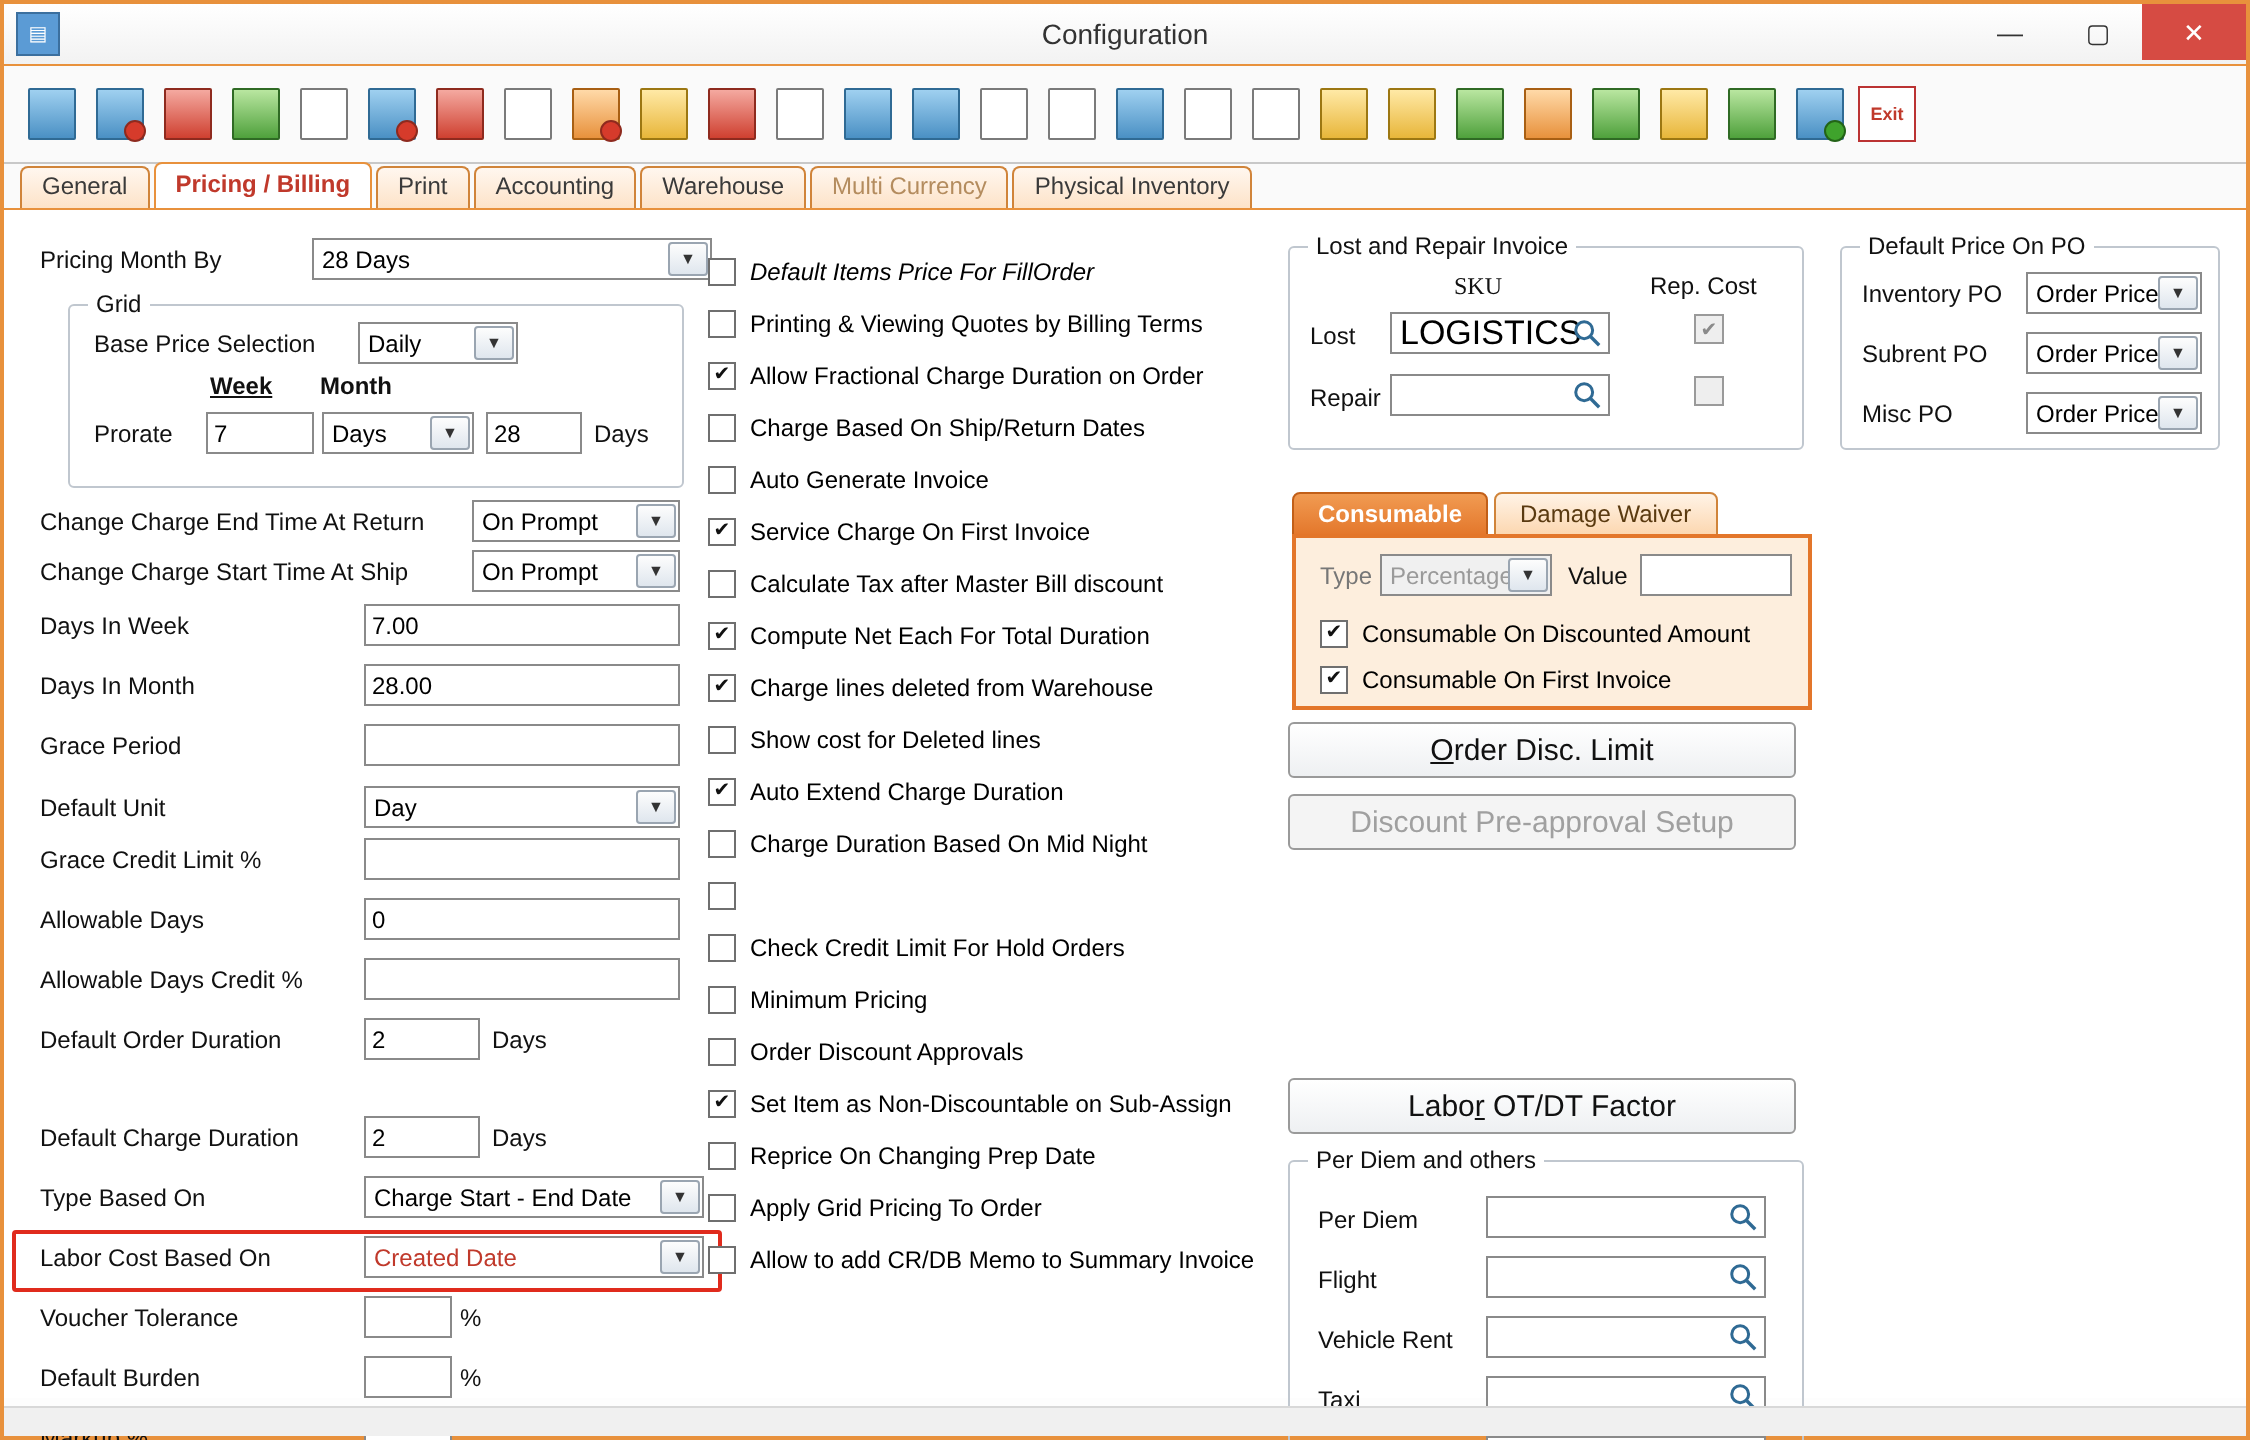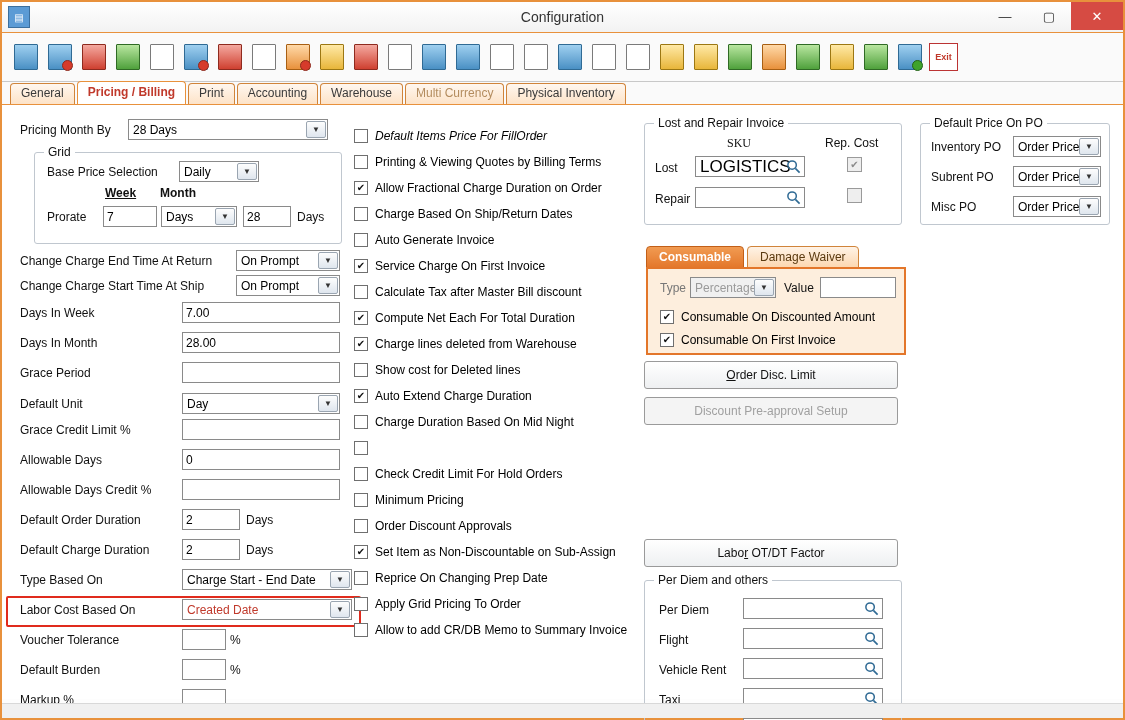--- a/index.html
+++ b/index.html
@@ -120,21 +120,21 @@
   .cb .txt{font-size:12px;}
   .srch{
     border:1px solid #8a8a8a;background:#fff;height:21px;box-sizing:border-box;
     position:relative;display:flex;align-items:center;padding-left:4px;font-size:17px;
   }
   .srch .mag{
     position:absolute;right:3px;top:2px;width:15px;height:15px;color:#2f6a94;
   }
   .btn{
     border:1px solid #9a9a9a;border-radius:3px;background:linear-gradient(#ffffff,#eef0f2);
-    height:26px;display:flex;align-items:center;justify-content:center;font-size:12px;color:#111;
+    height:26px;display:flex;align-items:center;justify-content:center;font-size:15px;color:#111;
   }
   .btn.disabled{color:#a0a0a0;background:#f4f4f4;}
   .subtabs{display:flex;align-items:flex-end;position:absolute;top:-1px;left:0;}
   .stab{
     height:21px;line-height:20px;padding:0 12px;margin-right:3px;
     border:1px solid #d0843a;border-radius:4px 4px 0 0;font-size:12px;
     background:linear-gradient(#fff3e6,#fcd6ae);color:#5a3a10;
   }
   .stab.active{
     background:linear-gradient(#f19b52,#e3762a);color:#fff;font-weight:bold;border-color:#c25f18;
@@ -266,21 +266,21 @@
     <div class="tab disabled">Multi Currency</div>
     <div class="tab">Physical Inventory</div>
   </div>
 
   <div class="content">
 
     <div style="position:absolute;left:18px;top:14px;width:320px;">
 
       <div style="position:relative;height:24px;">
         <div class="lbl" style="position:absolute;left:0;top:4px;">Pricing Month By</div>
-        <div class="combo" style="position:absolute;left:108px;top:0;width:200px;">
+        <div class="combo" style="position:absolute;left:136px;top:0;width:200px;">
           <span>28 Days</span>
           <span class="arrow">▼</span>
         </div>
       </div>
 
       <div class="grp" style="left:14px;top:33px;width:306px;height:90px;">
         <div class="cap">Grid</div>
 
         <div class="lbl" style="position:absolute;left:12px;top:12px;">Base Price Selection</div>
         <div class="combo" style="position:absolute;left:144px;top:8px;width:80px;">
@@ -356,21 +356,21 @@
           <div class="lbl" style="position:absolute;left:0;top:4px;">Allowable Days Credit %</div>
           <div class="fld" style="position:absolute;left:162px;top:0;width:158px;height:21px;"></div>
         </div>
 
         <div style="position:relative;height:30px;">
           <div class="lbl" style="position:absolute;left:0;top:4px;">Default Order Duration</div>
           <div class="fld" style="position:absolute;left:162px;top:0;width:58px;height:21px;">2</div>
           <div class="lbl" style="position:absolute;left:226px;top:4px;">Days</div>
         </div>
 
-        <div style="position:relative;height:30px;">
+        <div style="position:relative;height:30px;margin-top:19px;">
           <div class="lbl" style="position:absolute;left:0;top:4px;">Default Charge Duration</div>
           <div class="fld" style="position:absolute;left:162px;top:0;width:58px;height:21px;">2</div>
           <div class="lbl" style="position:absolute;left:226px;top:4px;">Days</div>
         </div>
 
         <div style="position:relative;height:30px;">
           <div class="lbl" style="position:absolute;left:0;top:4px;">Type Based On</div>
           <div class="combo" style="position:absolute;left:162px;top:0;width:170px;">
             <span>Charge Start - End Date</span>
             <span class="arrow">▼</span>

